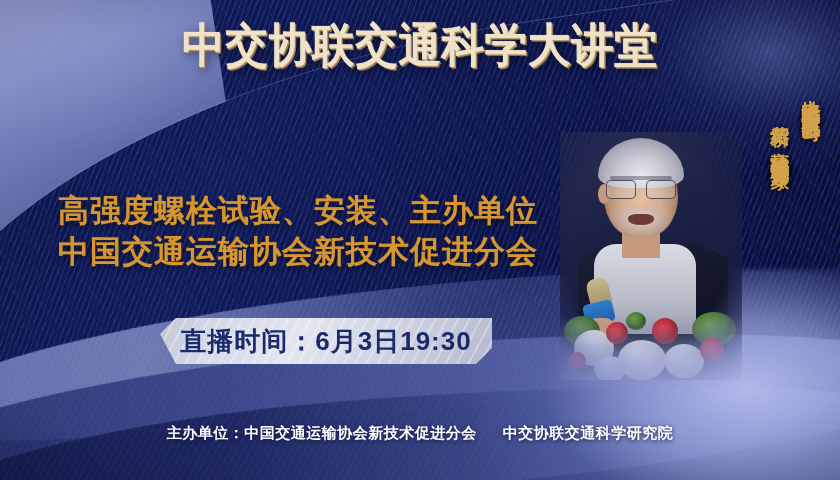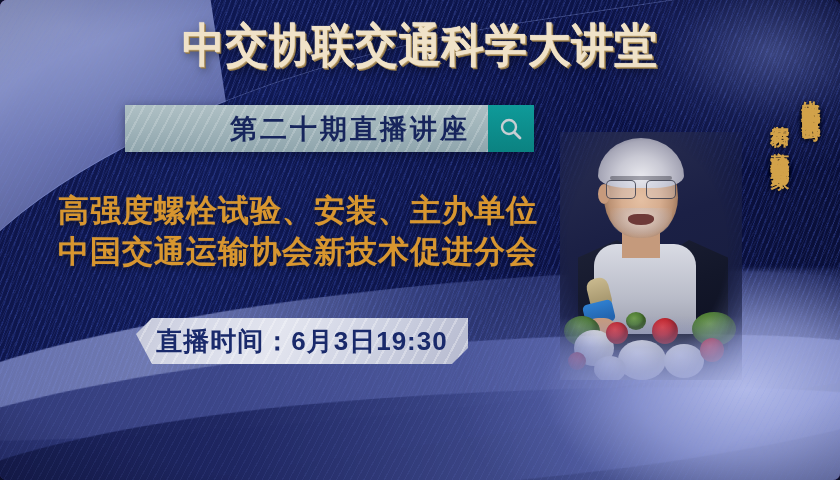--- a/index.html
+++ b/index.html
@@ -3,21 +3,20 @@
 <meta charset="utf-8">
 <style>
   html,body{margin:0;padding:0;background:#0a0e28;}
   body{font-family:"Liberation Sans","DejaVu Sans",sans-serif;}
 
   #poster{
     position:relative;
     width:840px;height:480px;
     overflow:hidden;
     background:#701a75;
-    border-radius:7px;
   }
 
   
   .bg-base{
     position:absolute;inset:0;
     background:
       radial-gradient(120% 90% at 8% 6%, #8d97c6 0%, #6a76ae 14%, #454f92 28%, #2b3370 44%, #161c4c 60%, #0a0f32 78%, #060a22 100%);
   }
   .bg-wave-a{
     position:absolute;left:-18%;top:-42%;width:110%;height:110%;
@@ -205,21 +204,21 @@
     text-align:center;
     color:#d8962f;
     font-size:31px;line-height:1.33;
     font-weight:bold;letter-spacing:1px;
     text-shadow:0 2px 6px rgba(0,0,0,.6), 0 0 1px rgba(255,214,130,.5);
   }
   .lecture div{white-space:nowrap;}
 
   
   .time-badge{
-    position:absolute;left:136px;top:318px;width:332px;height:46px;
+    position:absolute;left:160px;top:318px;width:332px;height:46px;
     background:linear-gradient(118deg,#c3c6d8 0%,#d7dae8 18%,#e3e5ef 42%,#cfd3e3 68%,#b6bacf 100%);
     background-image:
       repeating-linear-gradient(-62deg, rgba(255,255,255,.30) 0 2px, rgba(255,255,255,0) 2px 10px),
       linear-gradient(118deg,#c3c6d8 0%,#d7dae8 18%,#e3e5ef 42%,#cfd3e3 68%,#b6bacf 100%);
     clip-path:polygon(16px 0, 100% 0, 100% 30px, calc(100% - 16px) 100%, 16px 100%, 0 16px);
     display:flex;align-items:center;justify-content:center;
     color:#1a2a6b;
     font-size:26px;font-weight:bold;letter-spacing:1px;
     box-shadow:0 3px 14px rgba(0,0,0,.35);
   }
@@ -294,34 +293,28 @@
       <div class="fl fl-w" style="left:104px;top:48px; width:40px;height:34px;"></div>
       <div class="fl fl-r" style="left:140px;top:42px; width:24px;height:24px;"></div>
       <div class="fl fl-g" style="left:66px; top:16px; width:20px;height:18px;"></div>
       <div class="fl fl-w" style="left:34px; top:60px; width:32px;height:26px;"></div>
     </div>
     <div class="photo-fade-b"></div>
   </div>
 
   <div class="main-title">中交协联交通科学大讲堂</div>
 
-  <div class="subbar">
-    <div class="subbar-text">第二十期直播讲座</div>
-    <div class="subbar-icon">
-      <svg width="26" height="26" viewBox="0 0 26 26" aria-hidden="true">
-        <circle cx="11" cy="11" r="7" fill="none" stroke="#c7ced3" stroke-width="2.4"></circle>
-        <line x1="16.2" y1="16.2" x2="22" y2="22" stroke="#c7ced3" stroke-width="2.8" stroke-linecap="round"></line>
-      </svg>
-    </div>
-  </div>
 
   <div class="lecture">
     <div>高强度螺栓试验、安装、主办单位</div>
     <div>中国交通运输协会新技术促进分会</div>
   </div>
 
   <div class="time-badge">直播时间：6月3日19:30</div>
 
   <div class="vcol vcol-org">中铁大桥科学研究院有限公司</div>
   <div class="vcol vcol-person">黄绍桥　高栓试验研究首席专家</div>
 
+  <div class="footer">
+    <span>主办单位：</span><span>中国交通运输协会新技术促进分会</span><span class="gap"></span><span>中交协联交通科学研究院</span>
+  </div>
 
 </div>
 
 </body></html>

